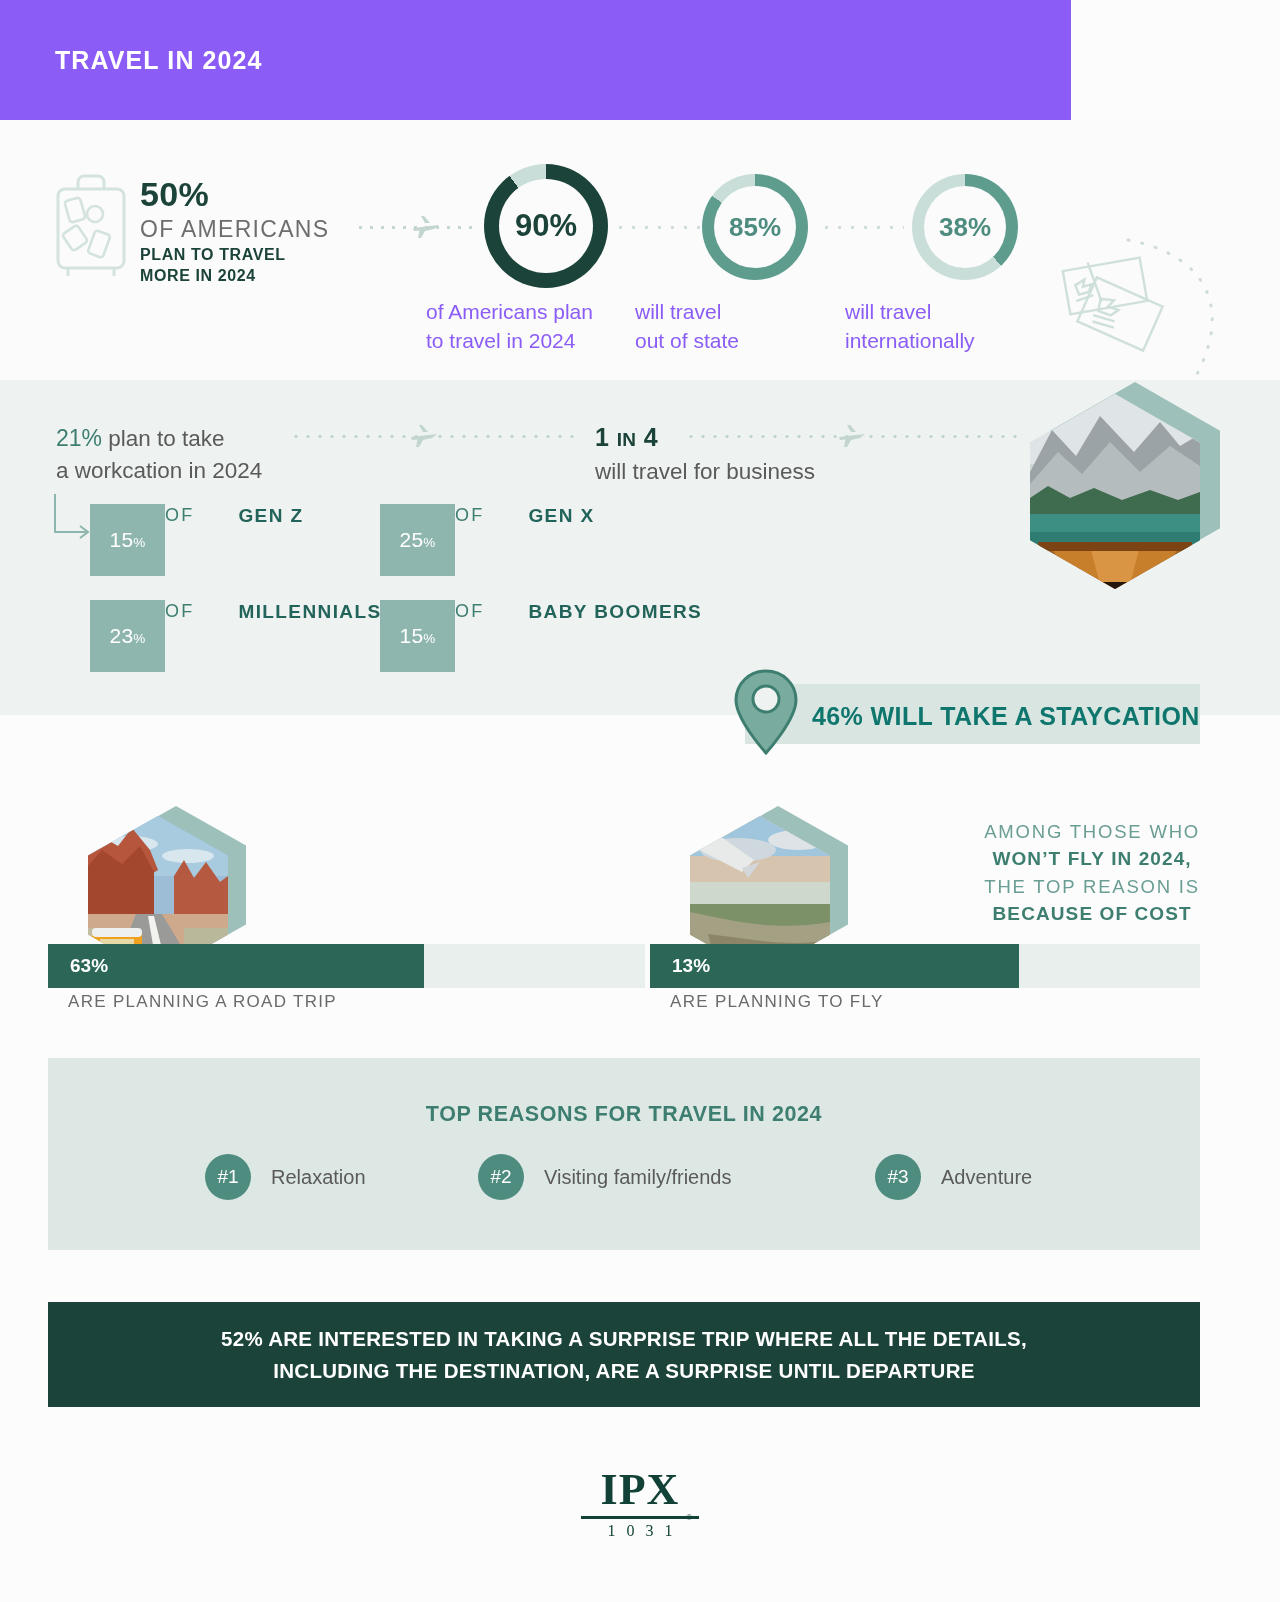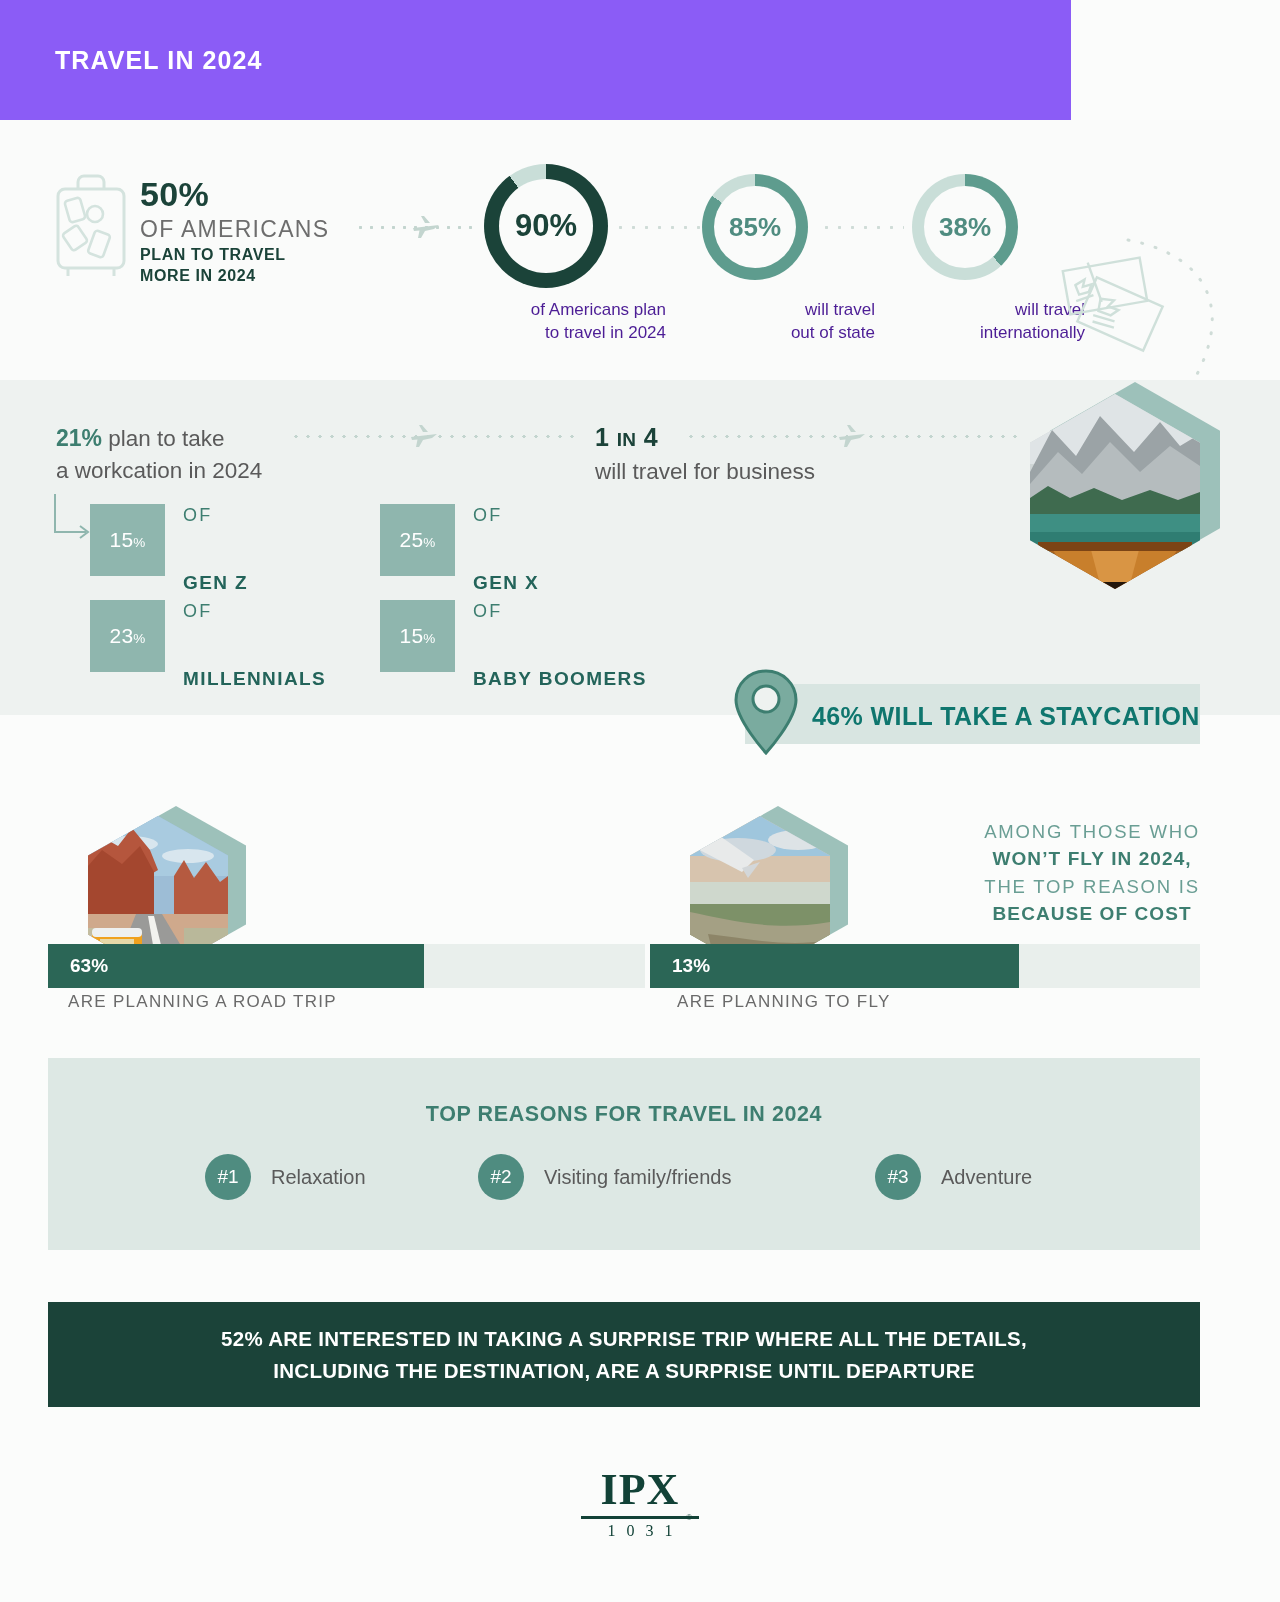--- a/index.html
+++ b/index.html
@@ -33,54 +33,54 @@
 
   .dots1 { position: absolute; left: 355px; top: 226px; width: 118px; height: 3px;
            background-image: radial-gradient(circle, #c3d5cf 1.4px, transparent 1.5px);
            background-size: 11px 3px; }
   .plane1 { position: absolute; left: 412px; top: 214px; }
 
   .donut-wrap { position: absolute; }
   .donut { position: relative; border-radius: 50%; display:flex; align-items:center; justify-content:center; }
   .donut .hole { position:absolute; border-radius:50%; background:#fafbfa; }
   .donut .val { position: relative; font-weight: bold; }
-  .donut-cap { position: absolute; text-align: right; color: #4c1d95; font-size: 17px; line-height: 1.38; width: 240px; }
+  .donut-cap { position: absolute; text-align: left; color: #8b5cf6; font-size: 21px; line-height: 1.38; width: 240px; }
 
   .dotsA { position:absolute; height:3px;
            background-image: radial-gradient(circle, #cfdcd7 1.4px, transparent 1.5px);
            background-size: 13px 3px; }
 
   .tickets { position: absolute; left: 1048px; top: 246px; width: 132px; height: 110px; }
   .arc-dots { position: absolute; left: 1120px; top: 236px; }
 
   
   .sec2 { position: absolute; left: 0; top: 380px; width: 1280px; height: 335px; background: #eef2f0; }
   .work21 { position: absolute; left: 56px; top: 422px; font-size: 22.5px; color: #5a5a5a; line-height: 1.42; }
-  .work21 b { color: #3d7e70; font-weight: bold; font-size: 23px; }
+  .work21 b { color: #3d7e70; font-weight: normal; font-size: 23px; }
   .biz { position: absolute; left: 595px; top: 420px; line-height: 1.42; }
   .biz .t1 { font-size: 25px; color: #1b4339; font-weight: bold; letter-spacing: .4px;}
   .biz .t1 .sm { font-size: 19px; }
   .biz .t2 { font-size: 22.5px; color: #5a5a5a; }
 
   .dots2 { position: absolute; left: 290px; top: 435px; width: 290px; height: 3px;
            background-image: radial-gradient(circle, #c3d5cf 1.5px, transparent 1.6px);
            background-size: 12px 3px; }
   .plane2 { position: absolute; left: 410px; top: 423px; }
   .dots3 { position: absolute; left: 685px; top: 435px; width: 340px; height: 3px;
            background-image: radial-gradient(circle, #c3d5cf 1.5px, transparent 1.6px);
            background-size: 12px 3px; }
   .plane3 { position: absolute; left: 838px; top: 423px; }
 
   .elbow { position: absolute; left: 52px; top: 494px; width: 42px; height: 46px; }
 
   .gen { position: absolute; display: flex; align-items: stretch; }
   .gen .sq { width: 75px; height: 72px; background: #8fb6ae; display:flex; align-items:center; justify-content:center;
              color:#fff; font-size: 21px; letter-spacing: .2px;}
   .gen .sq sup { font-size: 13.5px; vertical-align: baseline; position: relative; top: 2px;}
-  .gen .txt { padding-left: 18px; display:flex; flex-direction:column; justify-content:center;gap:44px; }
+  .gen .txt { display:flex; flex-direction:row; justify-content:center;gap:44px; }
   .gen .of { font-size: 18px; color: #3d7e70; letter-spacing: 2.2px; line-height: 1.25; }
   .gen .nm { font-size: 19px; color: #23645a; font-weight: bold; letter-spacing: 1.4px; line-height: 1.3; }
 
   
   .stay-band { position: absolute; left: 745px; top: 684px; width: 455px; height: 60px; background: #d8e5e1; }
   .pin { position: absolute; left: 733px; top: 668px; width: 66px; height: 88px; }
   .stay-text { position: absolute; left: 812px; top: 702px; font-size: 25px; font-weight: bold; color: #0f766e; letter-spacing: .4px;}
 
   
   .bar-track { position: absolute; height: 44px; background: #e9efec; }
@@ -362,21 +362,21 @@
         <path d="M10 6 L64 44 L52 56 L2 30 Z" fill="#e8eaea"></path>
         <path d="M52 52 L70 46 L58 62 Z" fill="#d3d7d9"></path>
       </svg>
     </div>
   </div>
 
   <div class="bar-track" style="left:650px; top:944px; width:550px;">
     <div class="bar-fill" style="width:67%;"></div>
     <div class="bar-val">13%</div>
   </div>
-  <div class="bar-label" style="left:670px; top:992px;margin-left:7px;">ARE PLANNING TO FLY</div>
+  <div class="bar-label" style="left:670px; top:992px;">ARE PLANNING TO FLY</div>
 
   <div class="nofly">
     <div class="lt">AMONG THOSE WHO</div>
     <div class="bd">WON’T FLY IN 2024,</div>
     <div class="lt">THE TOP REASON IS</div>
     <div class="bd">BECAUSE OF COST</div>
   </div>
 
   <div class="reasons">
     <div class="reasons-title">TOP REASONS FOR TRAVEL IN 2024</div>

